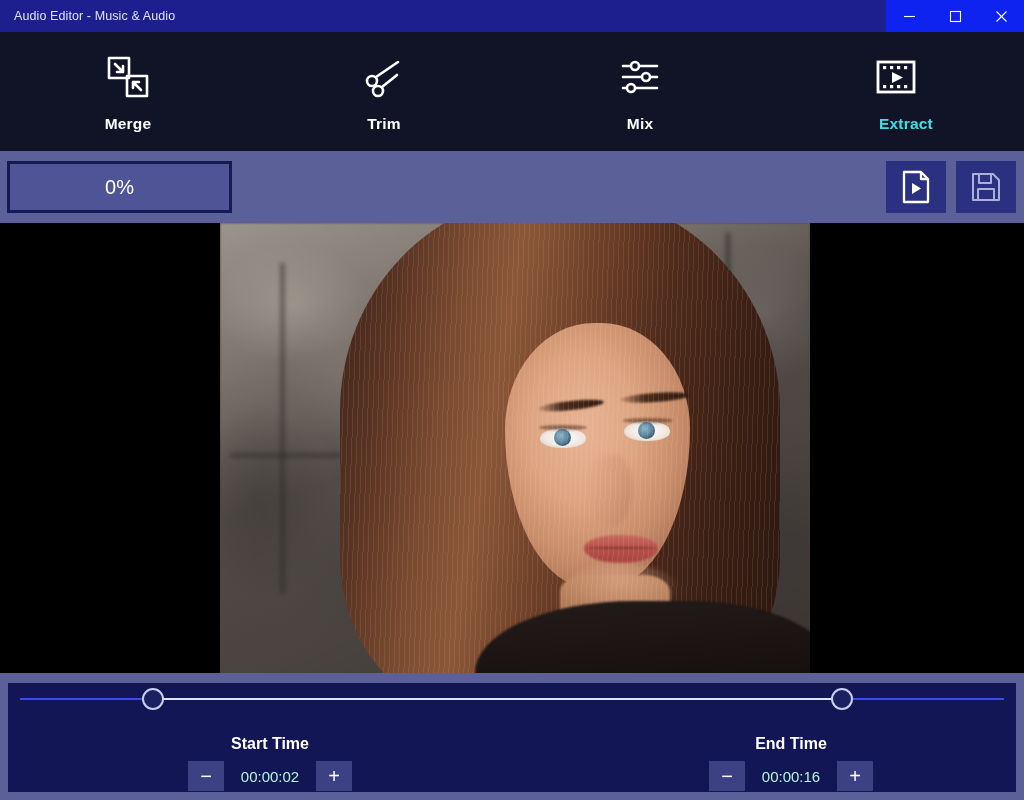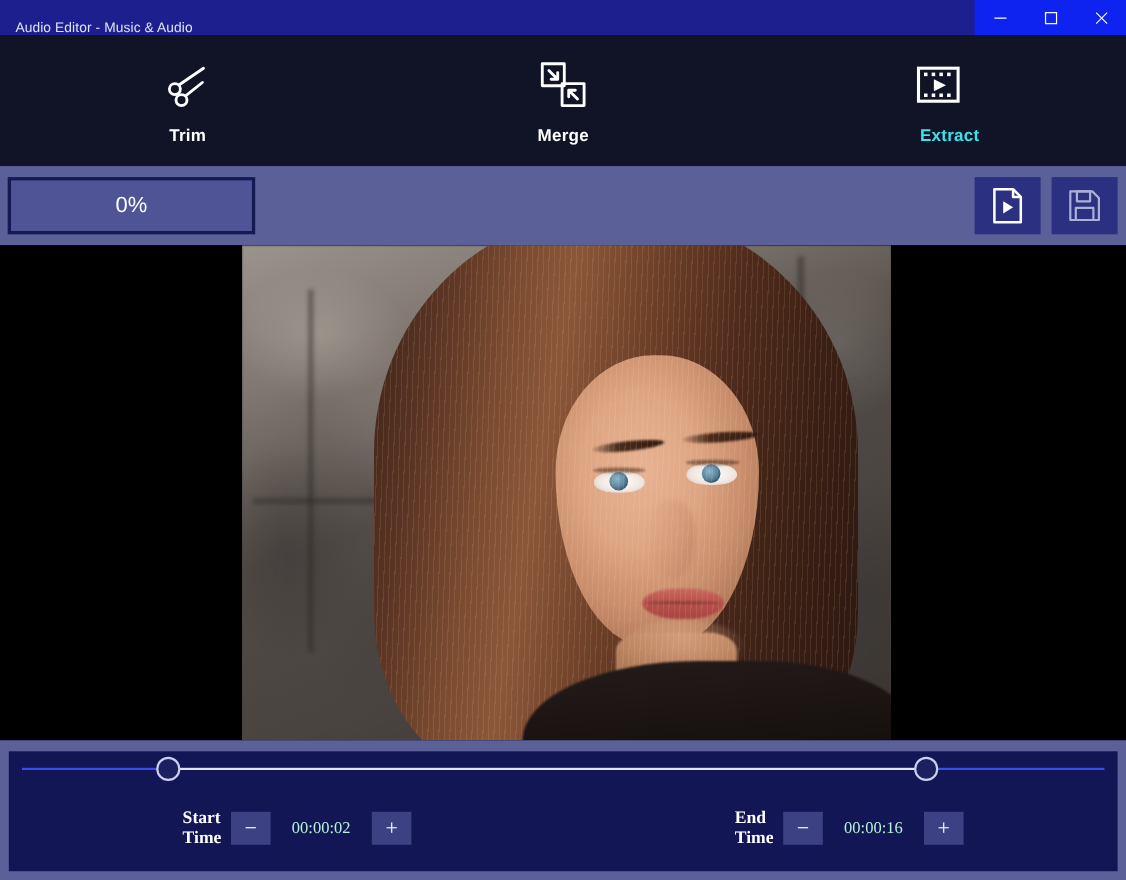--- a/index.html
+++ b/index.html
@@ -6,21 +6,21 @@
   html, body {
     width:1024px; height:800px; overflow:hidden;
     font-family:"Liberation Sans", sans-serif;
     background:#11142b;
   }
   #app { position:relative; width:1024px; height:800px; background:#11142b; }
 
   
   .titlebar{
     position:absolute; left:0; top:0; width:1024px; height:32px;
-    background:#1d1f8e; display:flex; align-items:flex-end;
+    background:#1d1f8e; display:flex; align-items:center;
   }
   .titlebar-text{
     margin-left:14px; color:#dfe2f2; font-size:12.5px; letter-spacing:.1px;
     white-space:nowrap;
   }
   .wincontrols{
     position:absolute; right:0; top:0; height:32px; width:138px;
     background:#0e22f0; display:flex; align-items:center;
   }
   .wbtn{
@@ -202,25 +202,25 @@
     background:#3a4bf0;
   }
   .range-knob{
     position:absolute; top:-10px; width:22px; height:22px; margin-left:-11px;
     border-radius:50%; border:2.5px solid #c9d0ef; background:#1b2060;
   }
   .range-knob.start{ left:13.5%; }
   .range-knob.end{ left:83.5%; }
 
   .tgroup{
-    position:absolute; top:52px; display:flex; flex-direction:row;
-    align-items:center; gap:8px;font-family:Liberation Serif, serif;
+    position:absolute; top:52px; display:flex; flex-direction:column;
+    align-items:center; gap:8px;
   }
   .tgroup.start{ left:158px; width:208px; }
-  .tgroup.end{ left:660px; width:208px; }
+  .tgroup.end{ left:679px; width:208px; }
   .tg-label{ color:#ffffff; font-size:16px; font-weight:bold; }
   .tg-row{ display:flex; align-items:center; gap:0; }
   .stepper{
     width:36px; height:30px; background:#3b4183;
     display:flex; align-items:center; justify-content:center;
     color:#ffffff; font-size:20px; line-height:1;
   }
   .tg-value{
     width:92px; text-align:center; color:#b9f2dd; font-size:15px;
   }
@@ -252,45 +252,58 @@
           <svg width="13" height="13" viewBox="0 0 13 13">
               <line x1="1.5" y1="1.5" x2="11.5" y2="11.5" stroke="#fff" stroke-width="1.1"></line>
               <line x1="11.5" y1="1.5" x2="1.5" y2="11.5" stroke="#fff" stroke-width="1.1"></line>
             </svg>
         </span>
       </div>
     </div>
   </div>
 
   <div class="toolbar">
+
+    <div class="tool">
+      <span class="glyph">
+        <svg width="46" height="46" viewBox="0 0 46 46" fill="none" stroke="#fff" stroke-width="2.6" stroke-linecap="round" stroke-linejoin="round">
+          <rect x="4" y="4" width="20" height="20"></rect>
+          <rect x="22" y="22" width="20" height="20"></rect>
+          <path d="M10 10 L18 18 M18 18 L12 18 M18 18 L18 12"></path>
+          <path d="M36 36 L28 28 M28 28 L34 28 M28 28 L28 34"></path>
+        </svg>
+      </span>
+      <span class="tlabel">Merge</span>
+    </div>
 
     <div class="tool">
       <span class="glyph">
         <svg width="46" height="46" viewBox="0 0 46 46" fill="none" stroke="#fff" stroke-width="2.6" stroke-linecap="round">
           <circle cx="11" cy="27" r="5"></circle>
           <circle cx="17" cy="37" r="5"></circle>
           <line x1="15" y1="23" x2="37" y2="8"></line>
           <line x1="21" y1="33" x2="36" y2="21"></line>
         </svg>
       </span>
       <span class="tlabel">Trim</span>
     </div>
 
     <div class="tool">
       <span class="glyph">
-        <svg width="46" height="46" viewBox="0 0 46 46" fill="none" stroke="#fff" stroke-width="2.6" stroke-linecap="round" stroke-linejoin="round">
-          <rect x="4" y="4" width="20" height="20"></rect>
-          <rect x="22" y="22" width="20" height="20"></rect>
-          <path d="M10 10 L18 18 M18 18 L12 18 M18 18 L18 12"></path>
-          <path d="M36 36 L28 28 M28 28 L34 28 M28 28 L28 34"></path>
+        <svg width="46" height="46" viewBox="0 0 46 46" fill="none" stroke="#fff" stroke-width="2.6" stroke-linecap="round">
+          <line x1="6" y1="12" x2="40" y2="12"></line>
+          <line x1="6" y1="23" x2="40" y2="23"></line>
+          <line x1="6" y1="34" x2="40" y2="34"></line>
+          <circle cx="18" cy="12" r="4" fill="#111427"></circle>
+          <circle cx="29" cy="23" r="4" fill="#111427"></circle>
+          <circle cx="14" cy="34" r="4" fill="#111427"></circle>
         </svg>
       </span>
-      <span class="tlabel">Merge</span>
-    </div>
-
+      <span class="tlabel">Mix</span>
+    </div>
 
 
 
     <div class="tool active">
       <span class="glyph">
         <svg width="46" height="46" viewBox="0 0 46 46">
           <rect x="5" y="8" width="36" height="30" fill="none" stroke="#fff" stroke-width="2.8"></rect>
           <g fill="#fff">
             <rect x="10" y="12" width="3.2" height="3.2"></rect>
             <rect x="17" y="12" width="3.2" height="3.2"></rect>

